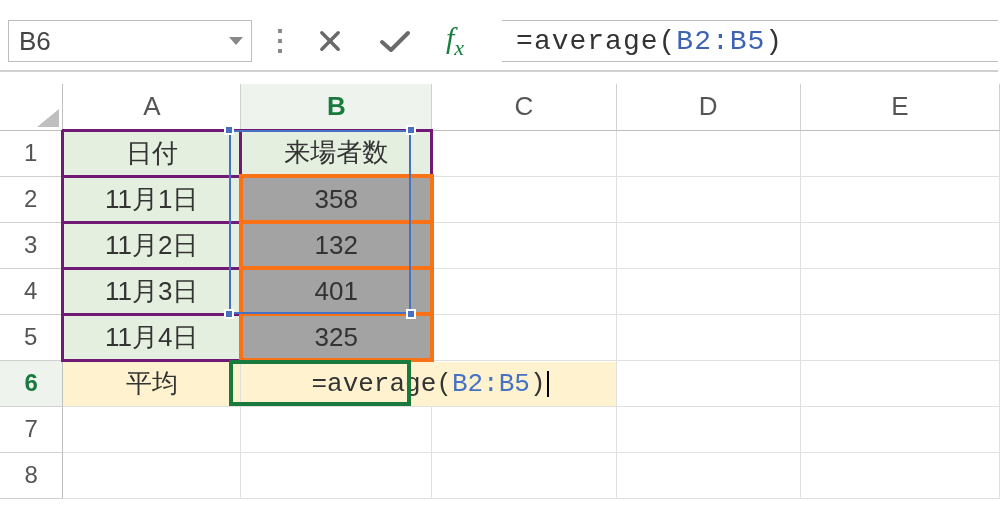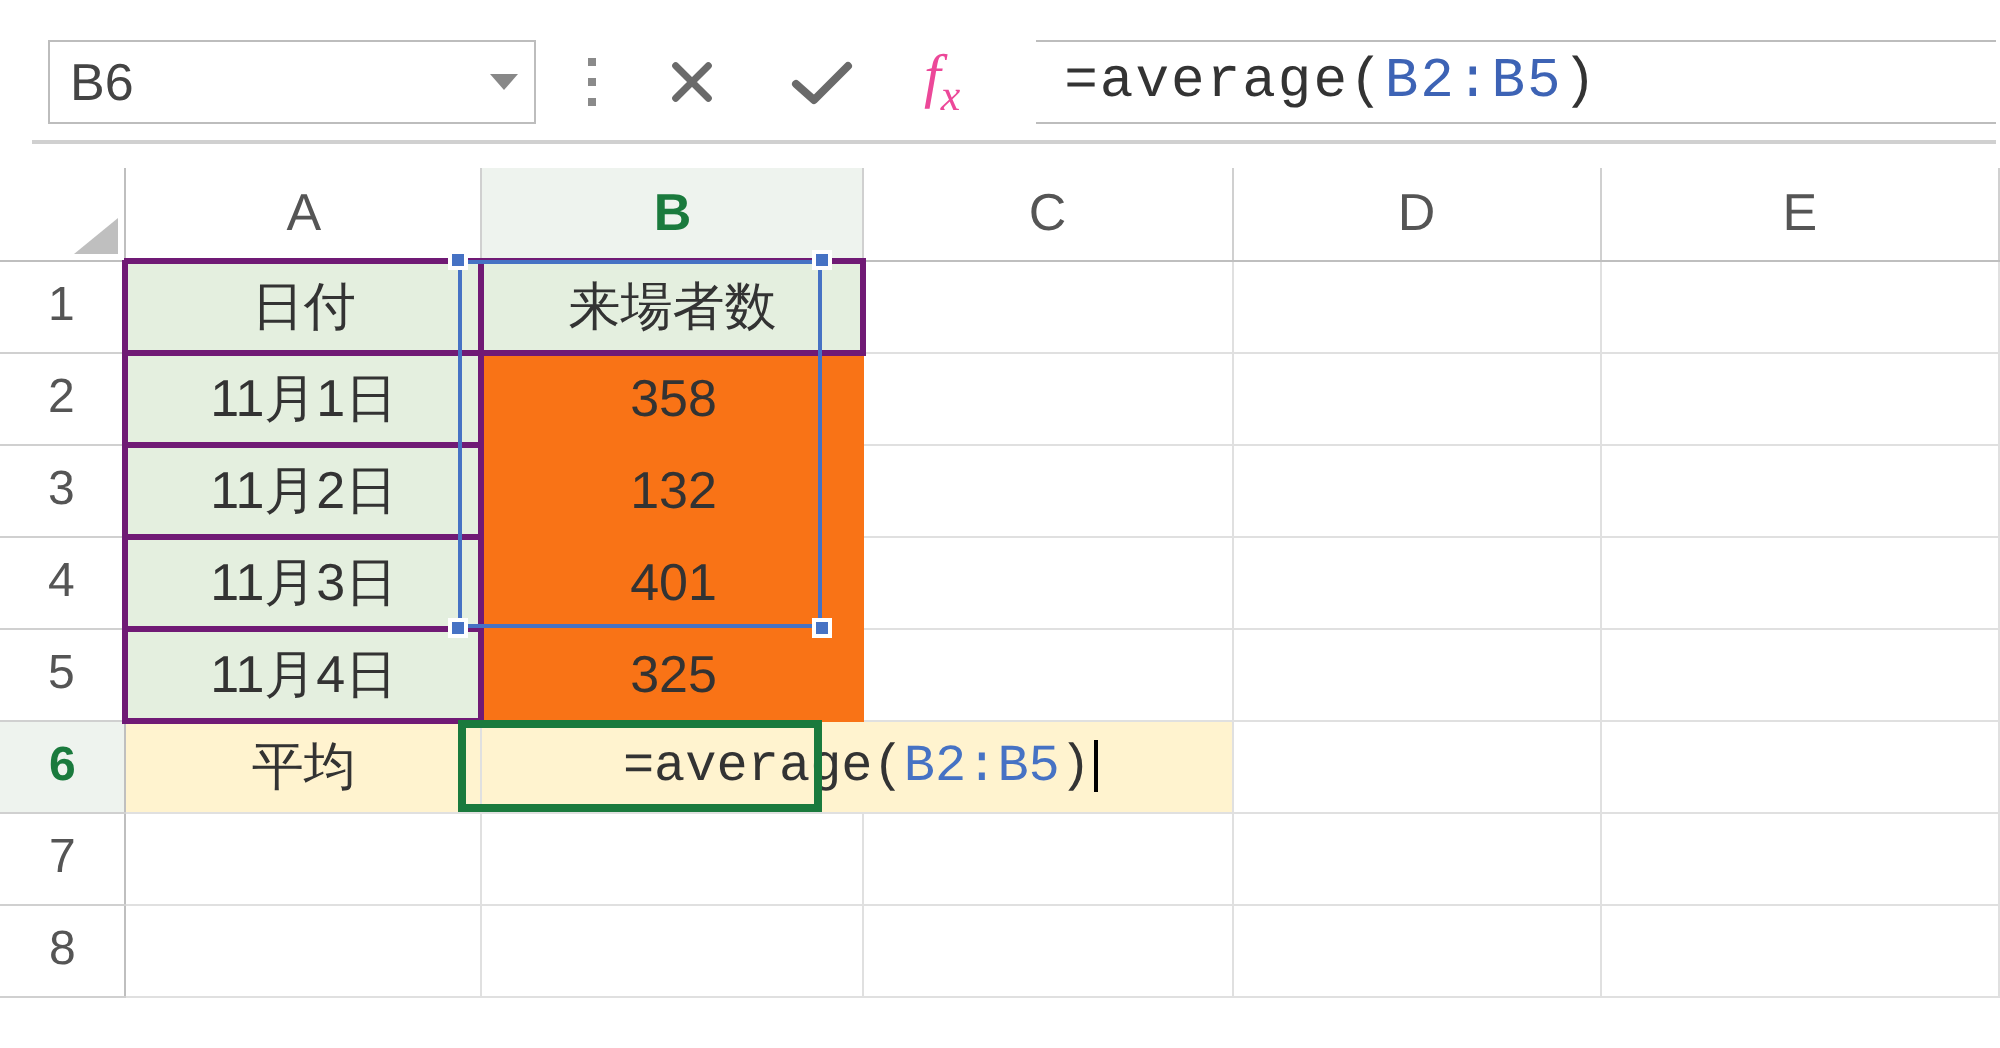--- a/index.html
+++ b/index.html
@@ -8,21 +8,21 @@
     width: 1000px; height: 524px;
     background: #fff;
     font-family: "Meiryo", "Yu Gothic", Arial, sans-serif;
     color: #333;
     overflow: hidden;
   }
 
   
   .formula-bar {
     position: absolute;
-    top: 12px; left: 16px; right: 2px;
+    top: 12px; left: 0; right: 2px;
     height: 60px;
     display: flex;
     align-items: center;
     gap: 0;
     border-bottom: 2px solid #d0d0d0;
     padding-left: 8px;
   }
   .name-box {
     width: 244px;
     height: 42px;
@@ -131,22 +131,22 @@
     border-bottom: 1px solid #e0e0e0;
     font-size: 26px;
     text-align: center;
     position: relative;
   }
   td.cell.green {
     background: #e4efdf;
     border: 3px solid #701a75;
   }
   td.cell.blue {
-    background: #f97316;
-    border: 1px solid #f97316;
+    background: #a3a3a3;
+    border: 4px solid #f97316;
   }
   td.cell.yellow {
     background: #fff3cf;
   }
   .formula-cell {
     font-family: "Courier New", monospace;
     font-size: 25px;
     text-align: left;
     padding-left: 4px;
     white-space: nowrap;
@@ -192,21 +192,21 @@
       <svg width="28" height="28" viewBox="0 0 24 24">
           <path d="M5 5 L19 19 M19 5 L5 19" stroke="#6a6a6a" stroke-width="3" fill="none" stroke-linecap="round"></path>
         </svg>
     </div>
     <div class="fb-icon">
       <svg width="34" height="28" viewBox="0 0 34 24">
           <path d="M4 13 L13 21 L30 4" stroke="#6a6a6a" stroke-width="4" fill="none" stroke-linecap="round" stroke-linejoin="round"></path>
         </svg>
     </div>
     <div class="fb-icon">
-      <span style="font-style:italic;font-family:'Times New Roman',serif;font-size:30px;color:#ec4899">f<span style="font-size:22px;vertical-align:sub">x</span></span>
+      <span style="font-style:italic;font-family:'Times New Roman',serif;font-size:30px;color:#15803d">f<span style="font-size:22px;vertical-align:sub">x</span></span>
     </div>
   </div>
   <div class="formula-input">
     <span>=average(</span>
       <span class="ref-blue">B2:B5</span>
       <span>)</span>
   </div>
 </div>
 
 <div class="sheet">

